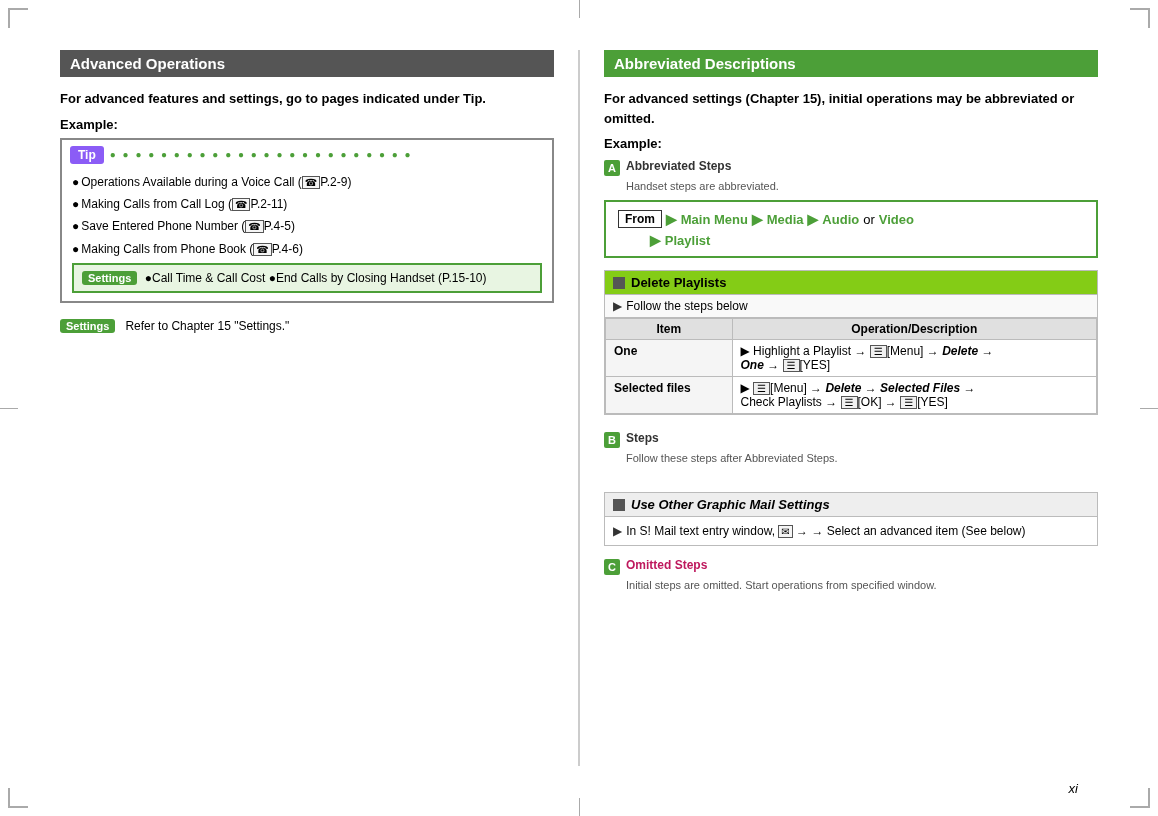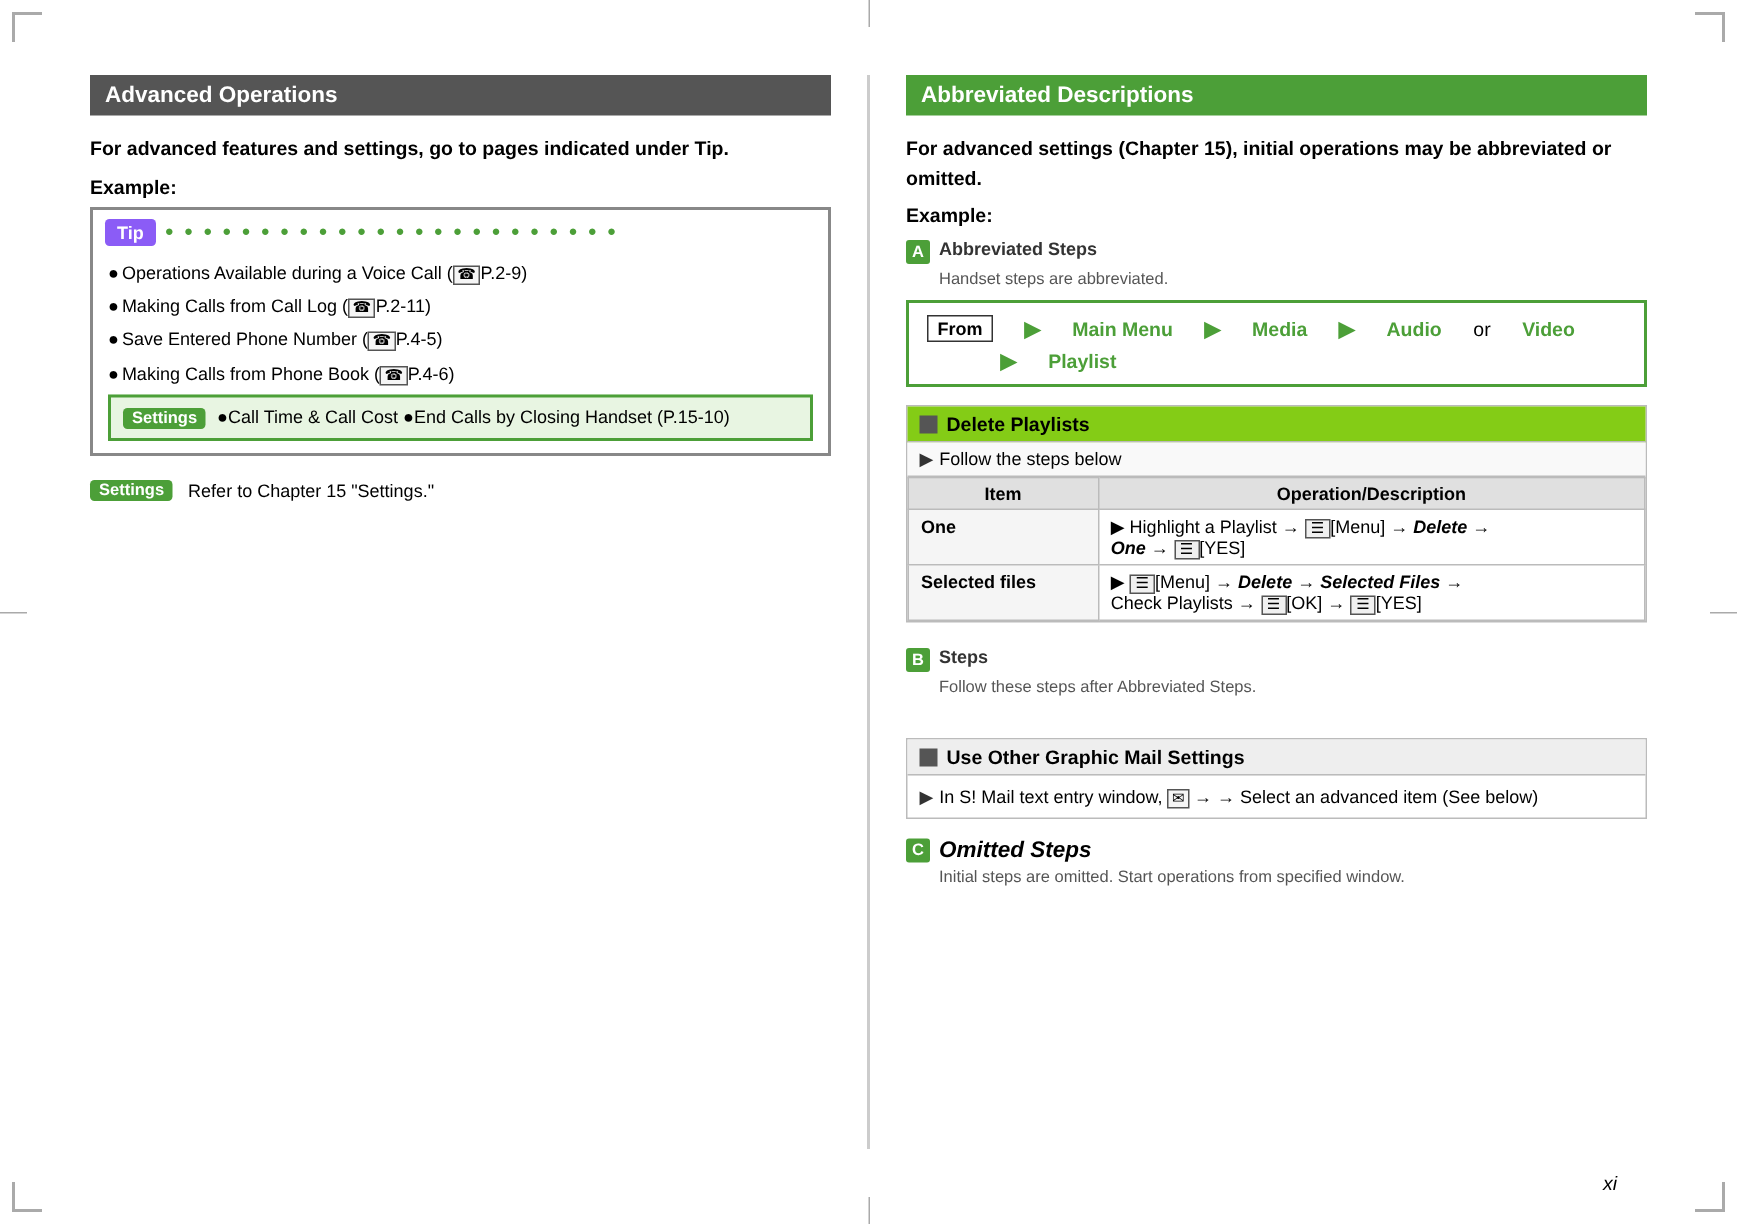--- a/index.html
+++ b/index.html
@@ -211,21 +211,21 @@
     .flow-box {
       border: 2px solid #4c9f38;
       padding: 8px 12px;
       margin-bottom: 12px;
       background: #fff;
     }
 
     .flow-row {
       display: flex;
       align-items: center;
-      gap: 21px;
+      gap: 4px;
       flex-wrap: wrap;
       font-size: 13px;
     }
 
     .flow-from {
       border: 1px solid #333;
       padding: 1px 6px;
       font-size: 12px;
       font-weight: bold;
     }
@@ -367,20 +367,21 @@
 
     .graphic-header {
       background: #eee;
       padding: 4px 8px;
       font-weight: bold;
       font-size: 13px;
       display: flex;
       align-items: center;
       gap: 6px;
       border-bottom: 1px solid #bbb;
+      font-style: italic;
     }
 
     .graphic-content {
       padding: 5px 8px;
       font-size: 12px;
       line-height: 1.5;
       display: flex;
       align-items: flex-start;
       gap: 4px;
     }
@@ -403,23 +404,22 @@
       border-radius: 2px;
       display: flex;
       align-items: center;
       justify-content: center;
       flex-shrink: 0;
       margin-top: 1px;
     }
 
     .omitted-title {
       font-weight: bold;
-      font-size: 15px;
-      color: #000000;
-      font-style: italic;
+      font-size: 12px;
+      color: #be185d;
     }
 
     .omitted-subtitle {
       font-size: 11px;
       color: #555;
       margin-left: 22px;
     }
 
     
     .page-number {

